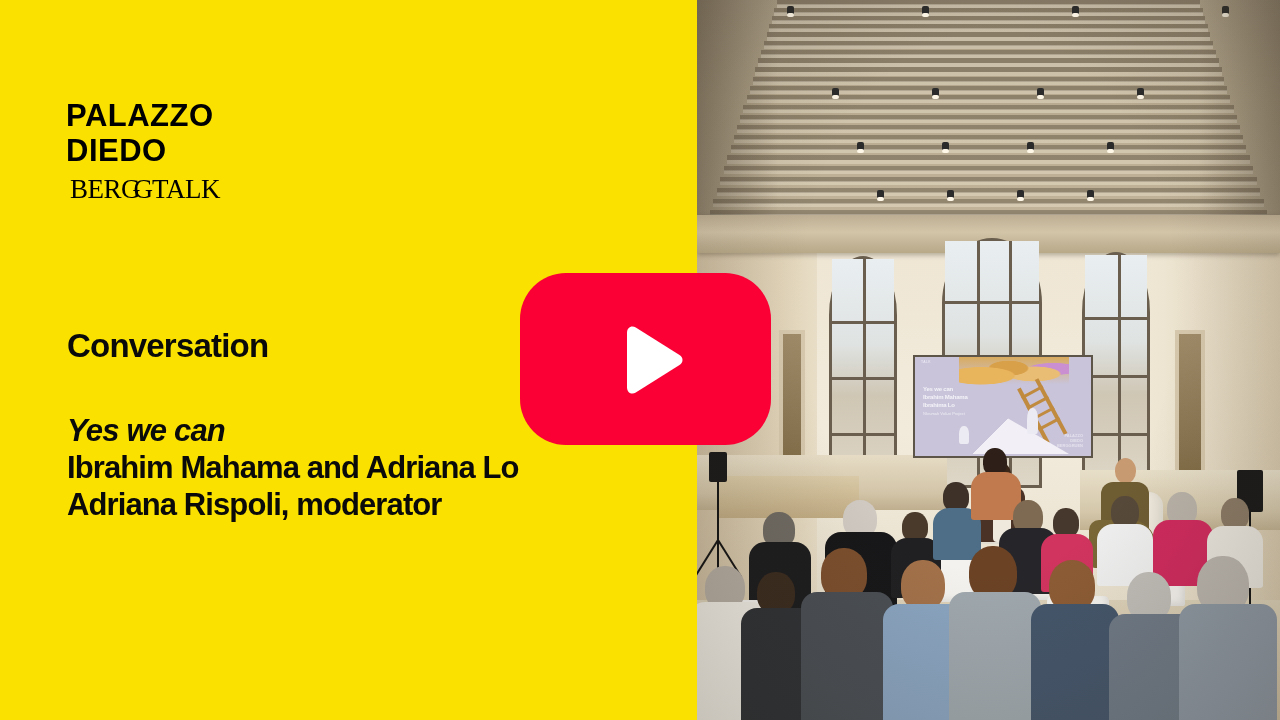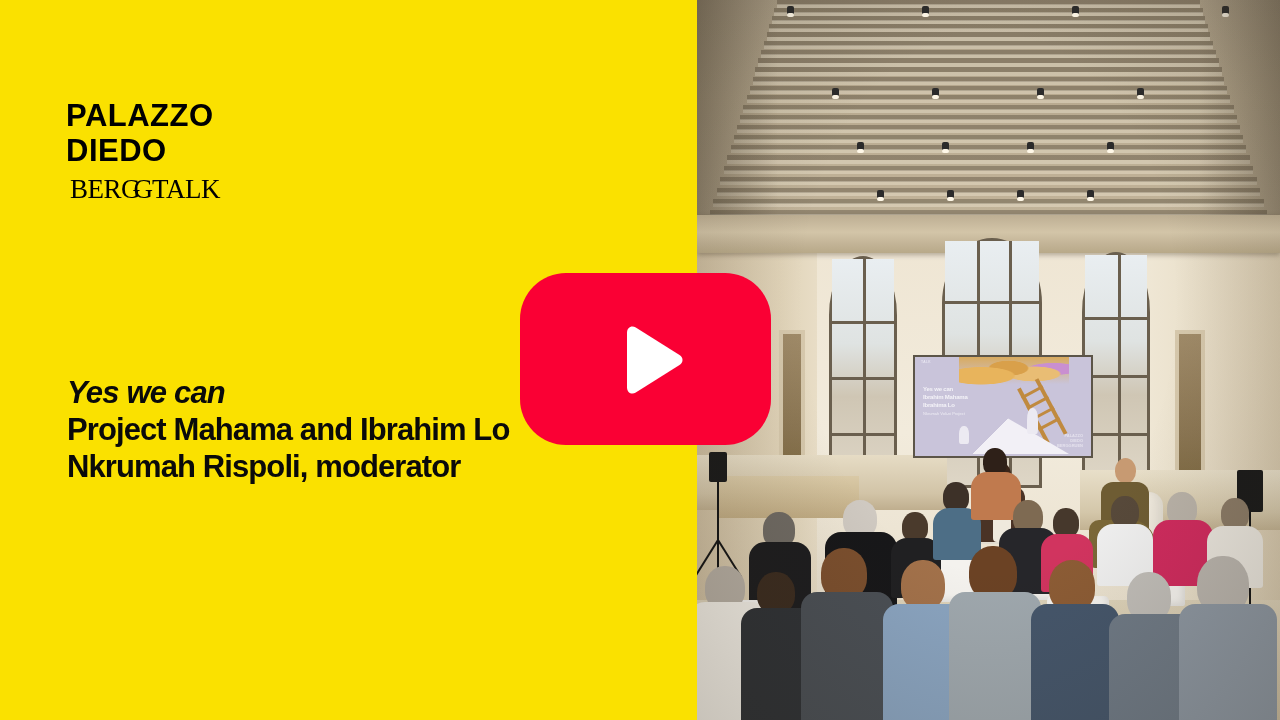--- a/index.html
+++ b/index.html
@@ -478,24 +478,25 @@
 
   <div class="yellow-panel"></div>
 
   <div class="logo">
     <span class="logo-word">PALAZZO</span>
     <span class="logo-word l2">DIEDO</span>
     <span class="logo-serif logo-berg"><span>BER</span><span class="gg-lig">GG</span><span>TALK</span></span>
   </div>
 
   <div class="copy">
+    <p class="kicker">Conversation</p>
     <div class="title-grp">
       <p class="t-italic">Yes we can</p>
-      <p class="t-line">Project Mahama and Ibrahim Lo</p>
-      <p class="t-line">Nkrumah Rispoli, moderator</p>
+      <p class="t-line">Ibrahim Mahama and Adriana Lo</p>
+      <p class="t-line">Adriana Rispoli, moderator</p>
     </div>
   </div>
 
   <button class="play-btn" aria-label="Play">
     <svg class="play-tri" viewBox="0 0 76 76">
       <path d="M14 10.5 C14 5.5 18.5 2.8 22.8 5.4 L66.5 33 C70.5 35.6 70.5 40.4 66.5 43 L22.8 70.6 C18.5 73.2 14 70.5 14 65.5 Z" fill="#FFFFFF"></path>
     </svg>
   </button>
 
 </div>

